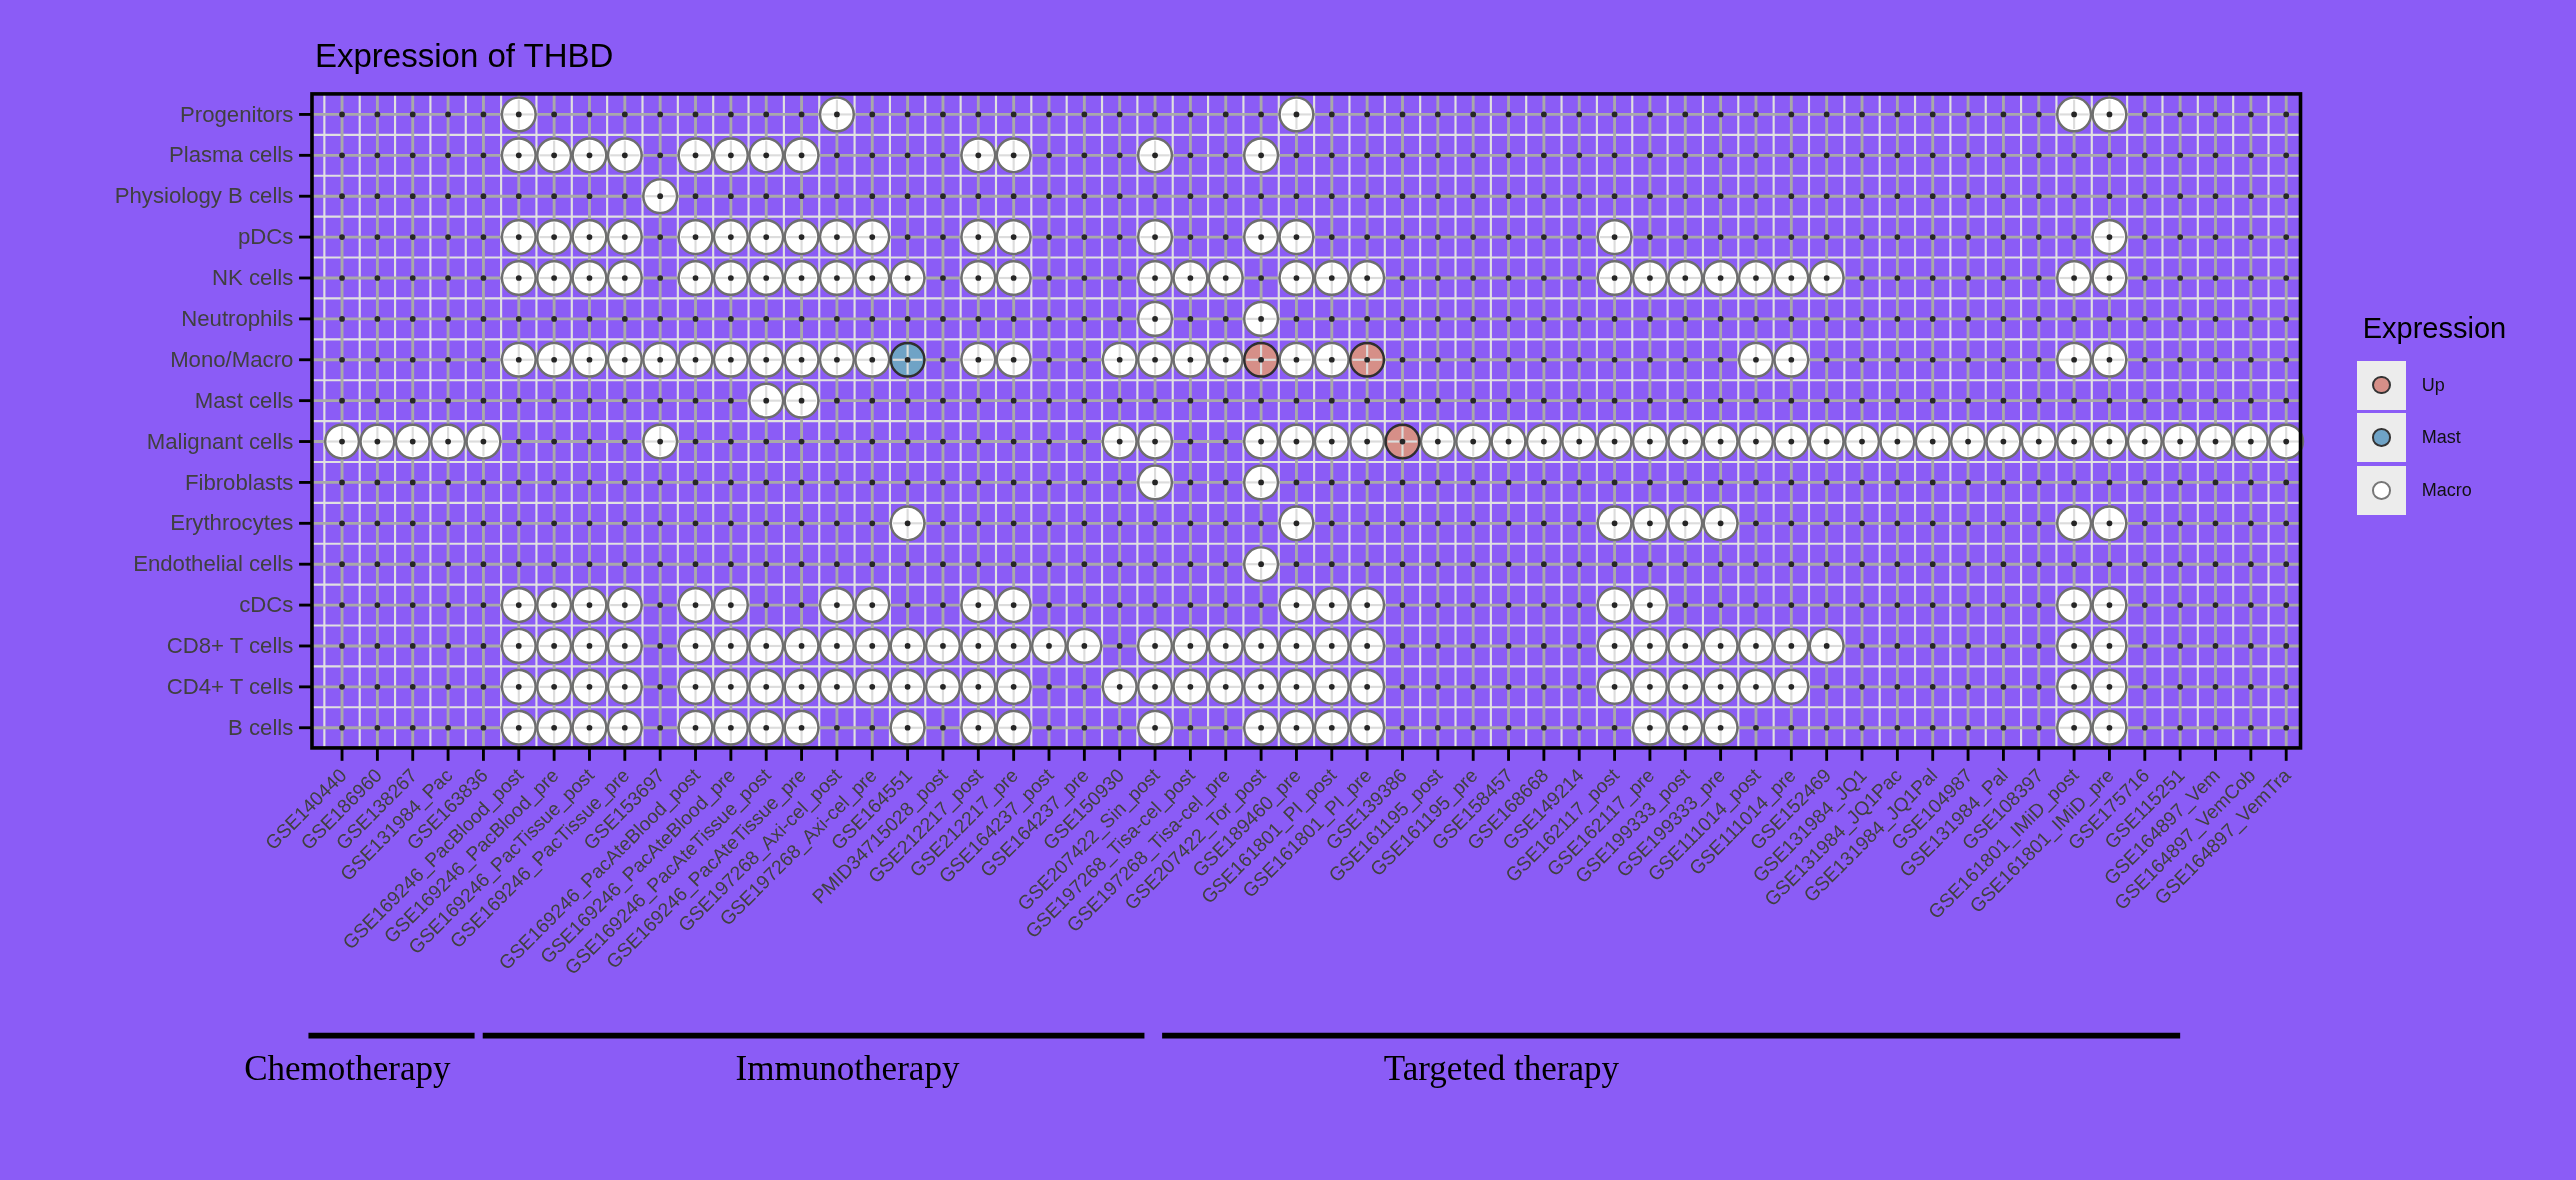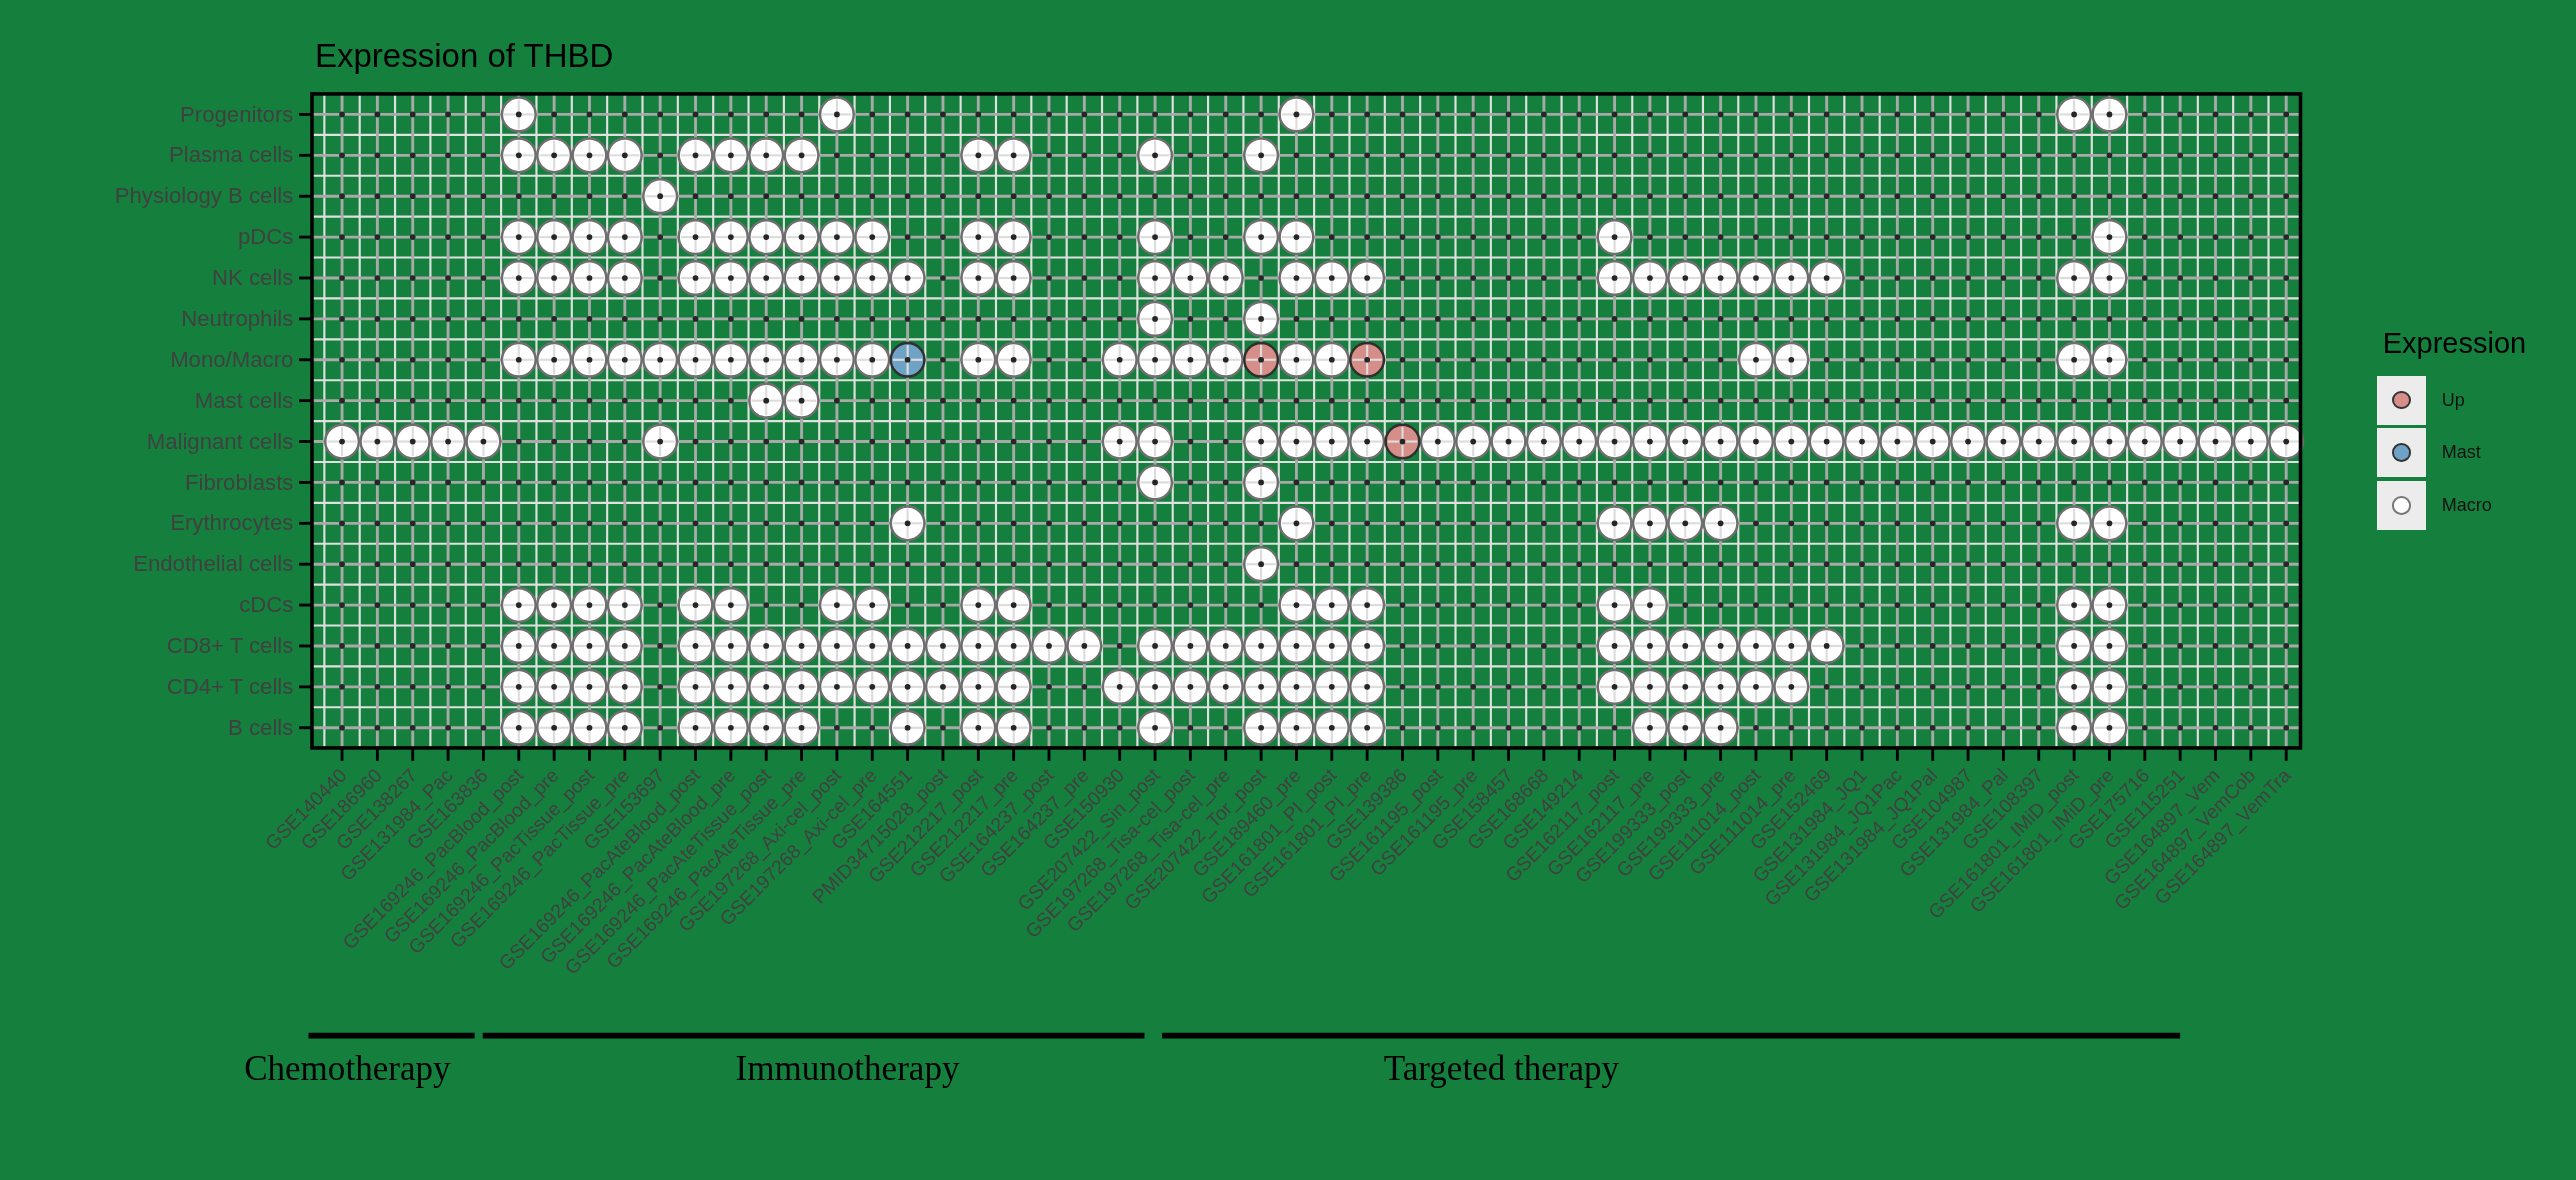--- a/index.html
+++ b/index.html
@@ -1,20 +1,20 @@
 <!DOCTYPE html>
 <html style="font-size:11.4px"><head>
 <meta charset="utf-8">
 <style>
   html,body{margin:0;padding:0;background:#fff;}
-  #canvas{position:relative;width:2576px;height:1181px;background:#15803d;overflow:hidden;
+  #canvas{position:relative;width:2576px;height:1181px;background:#8b5cf6;overflow:hidden;
           font-family:"Liberation Sans","DejaVu Sans",sans-serif;}
   #chart-svg{position:absolute;left:0;top:0;}
   #page-title{position:absolute;left:315px;top:37px;font-size:33px;color:#000;}
-  .legend{position:absolute;left:2357px;top:327px;margin-left:20px;}
+  .legend{position:absolute;left:2357px;top:312px;}
   .legend-title{font-size:29px;color:#000;margin-bottom:15.7px;margin-left:5.7px;}
   .lrow{display:flex;align-items:center;margin-bottom:3.6px;}
   .lkey{width:49px;height:49px;background:#ececec;display:flex;align-items:center;justify-content:center;}
   .ldot{width:18.6px;height:18.6px;border-radius:50%;border:2.1px solid #333;background:#fff;box-sizing:border-box;}
   .llabel{font-size:18px;color:#111;margin-left:15.7px;}
 </style>
 </head>
 <body>
 
 <div id="canvas">

